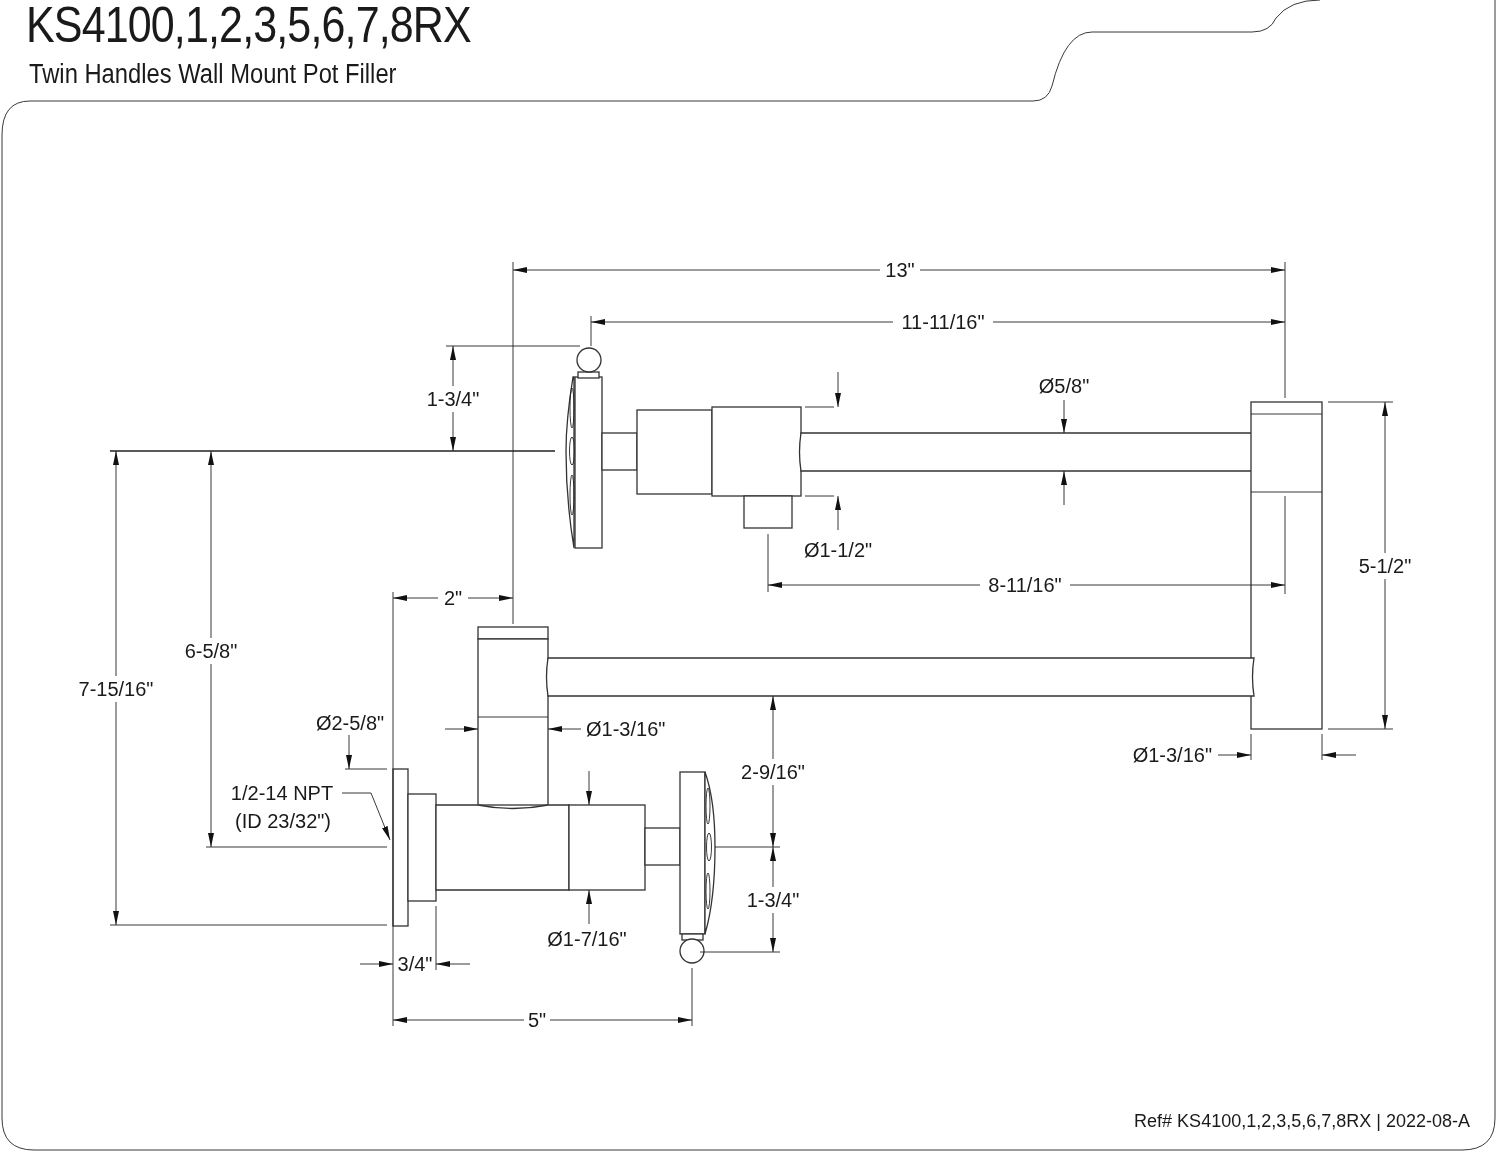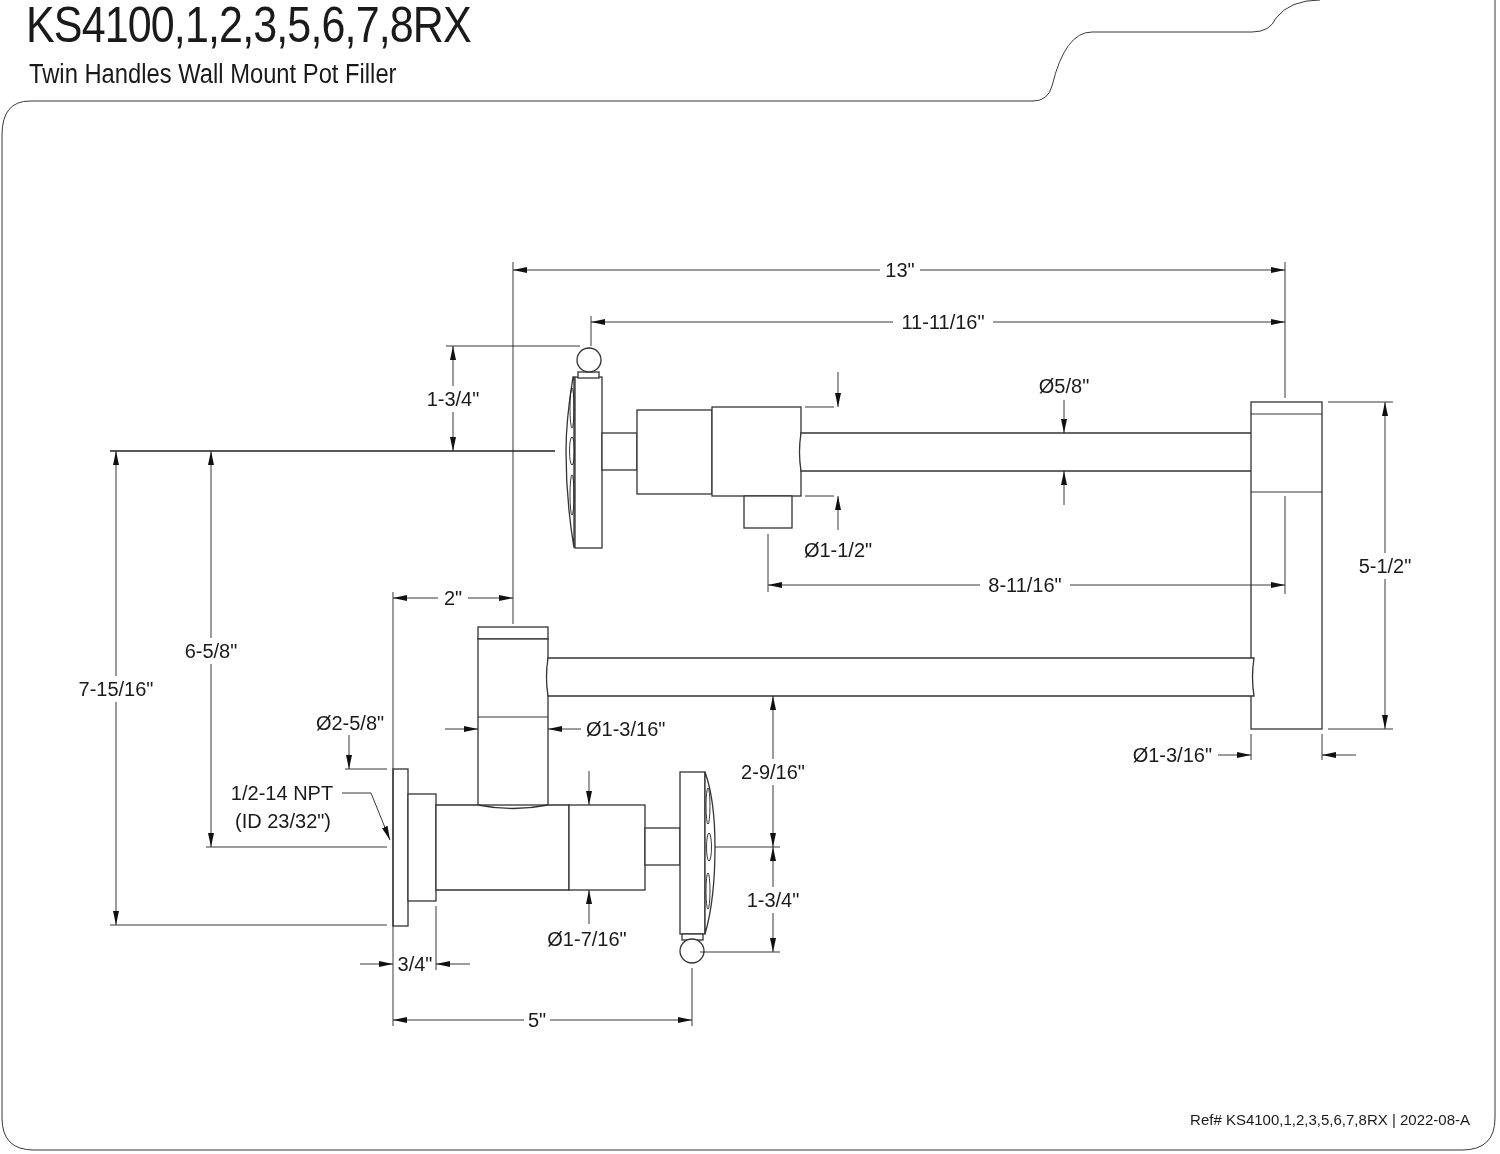--- a/index.html
+++ b/index.html
@@ -2,21 +2,21 @@
 <html><head>
 <meta charset="utf-8">
 <style>
   html, body { margin: 0; padding: 0; background: #ffffff; }
   body { width: 1500px; height: 1154px; position: relative; overflow: hidden;
          font-family: "Liberation Sans", sans-serif; color: #1a1a1a; }
   #title { position: absolute; left: 26px; top: -4px; font-size: 50px; font-weight: normal;
            letter-spacing: -1px; transform: scaleX(0.86); transform-origin: left top; margin: 0; white-space: nowrap; }
   #subtitle { position: absolute; left: 29px; top: 59px; font-size: 27px;
               transform: scaleX(0.88); transform-origin: left top; white-space: nowrap; }
-  #ref { position: absolute; right: 30px; top: 1111px; font-size: 15px; white-space: nowrap; }
+  #ref { position: absolute; right: 30px; top: 1111px; font-size: 18px; white-space: nowrap; }
   svg#drawing { position: absolute; left: 0; top: 0; }
   .ln { stroke: #222; stroke-width: 1.3; fill: none; }
   .th { stroke: #222; stroke-width: 0.9; fill: none; }
   .part { stroke: #333; stroke-width: 1.3; fill: #fff; }
   .dim-text { font-family: "Liberation Sans", sans-serif; font-size: 20px; fill: #1a1a1a; }
 </style>
 </head>
 <body>
 
 <h1 id="title">KS4100,1,2,3,5,6,7,8RX</h1>

